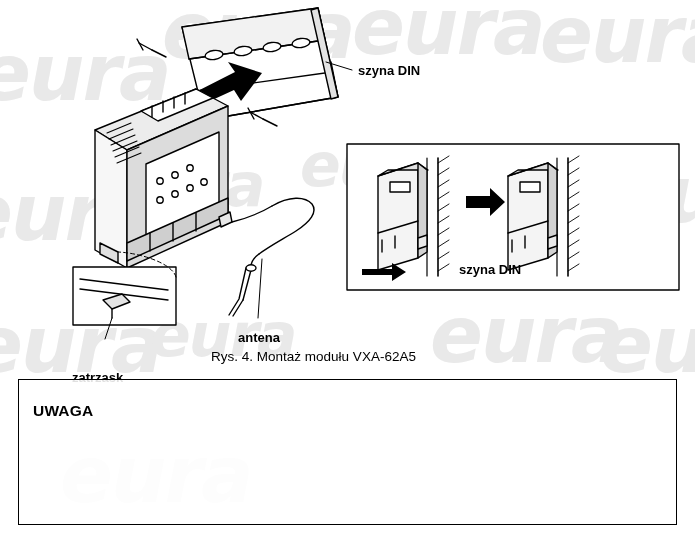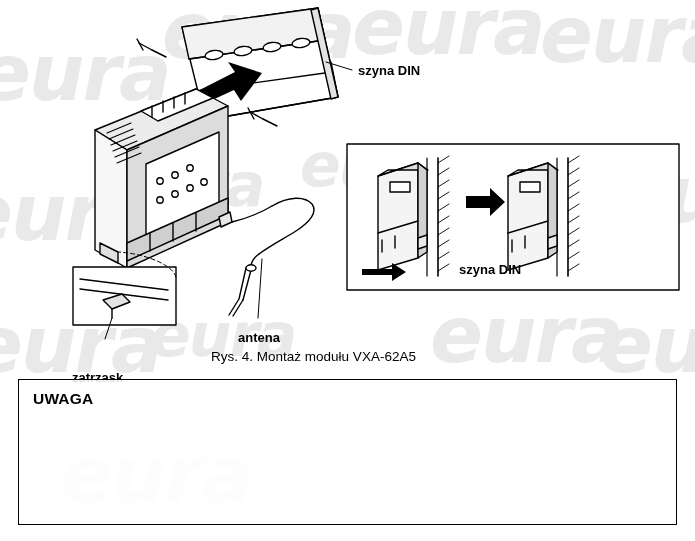--- a/index.html
+++ b/index.html
@@ -74,21 +74,21 @@
     height: 146px;
     border: 1.5px solid #000;
     box-sizing: border-box;
     background: rgba(255,255,255,0.88);
     z-index: 2;
     padding: 10px 14px 8px 14px;
   }
   #note .note-title {
     font-size: 15.5px;
     font-weight: 700;
-    margin: 0 0 3px 0;
+    margin: 12px 0 3px 0;
     letter-spacing: 0.2px;
   }
   #note .note-body {
     font-size: 15.2px;
     line-height: 1.45;
     margin: 0;
     text-align: justify;
     text-justify: inter-word;
     hyphens: manual;
   }

